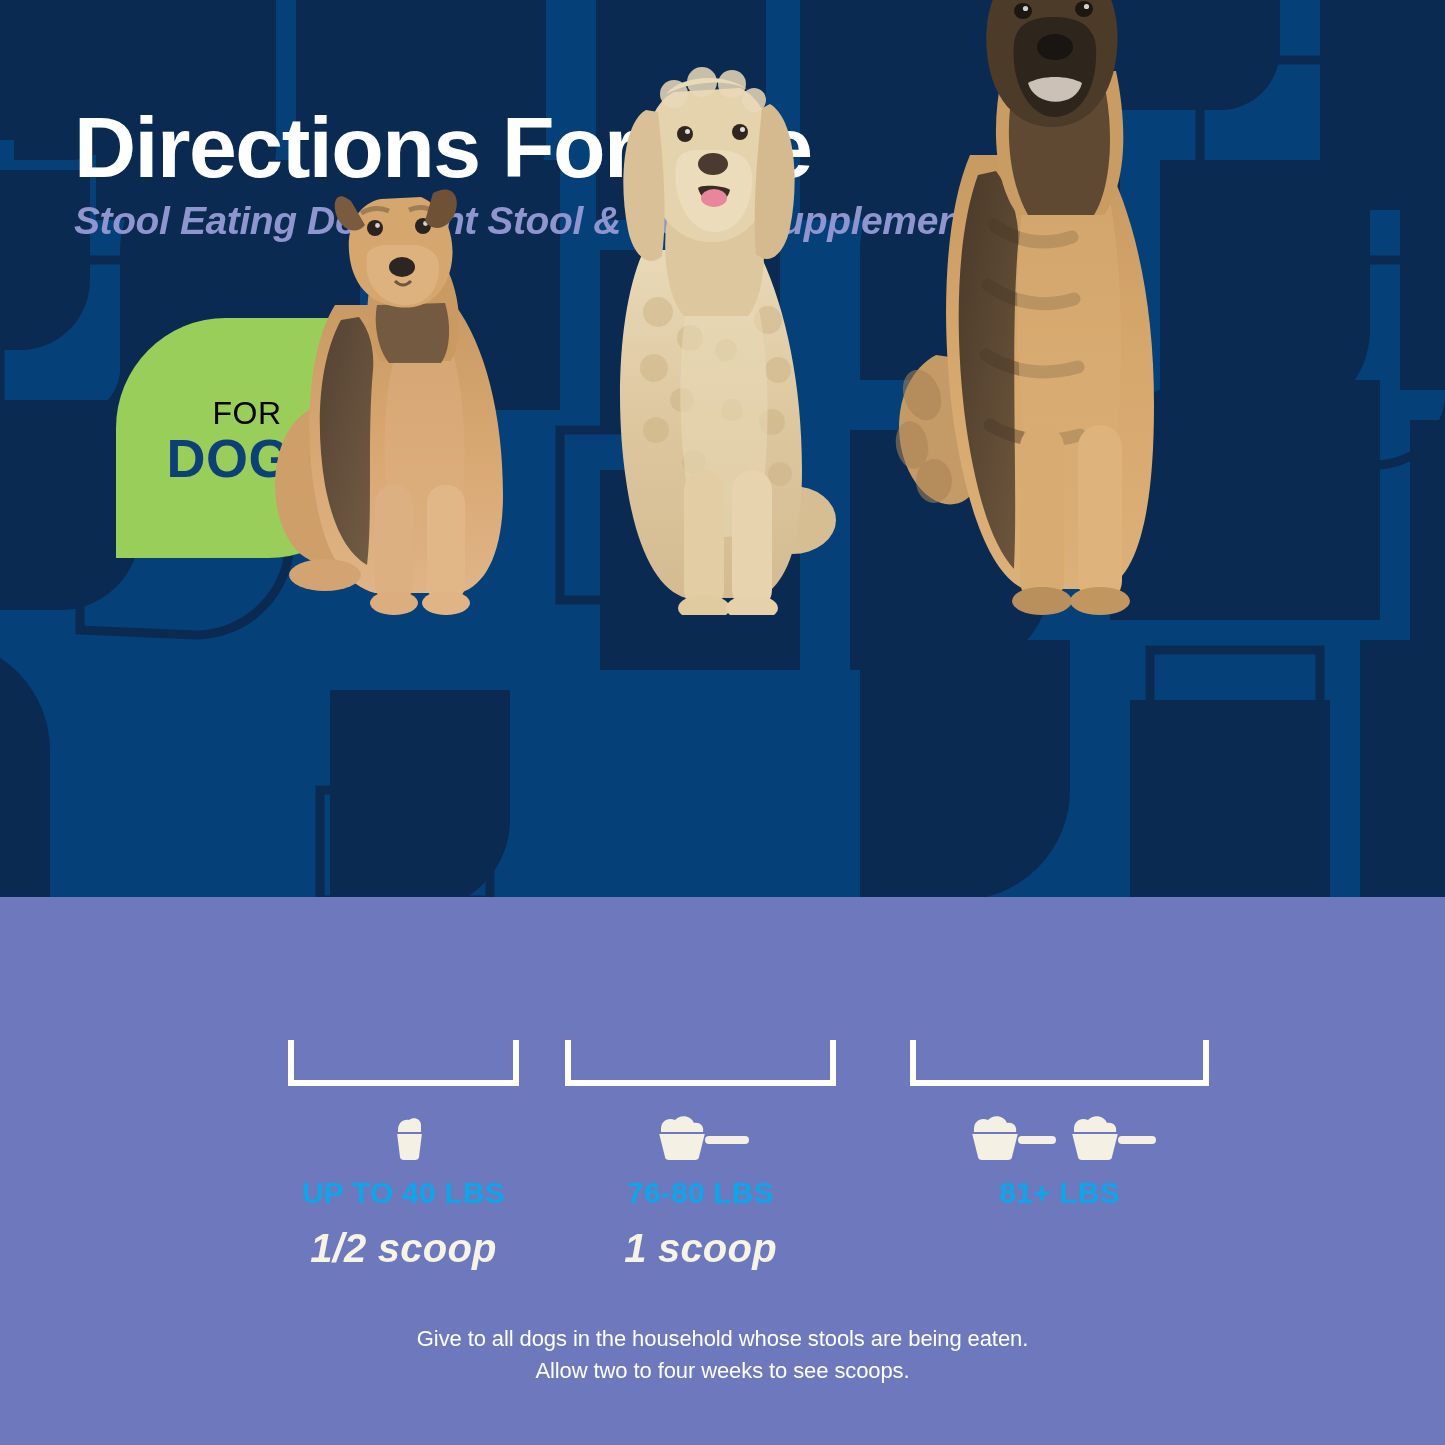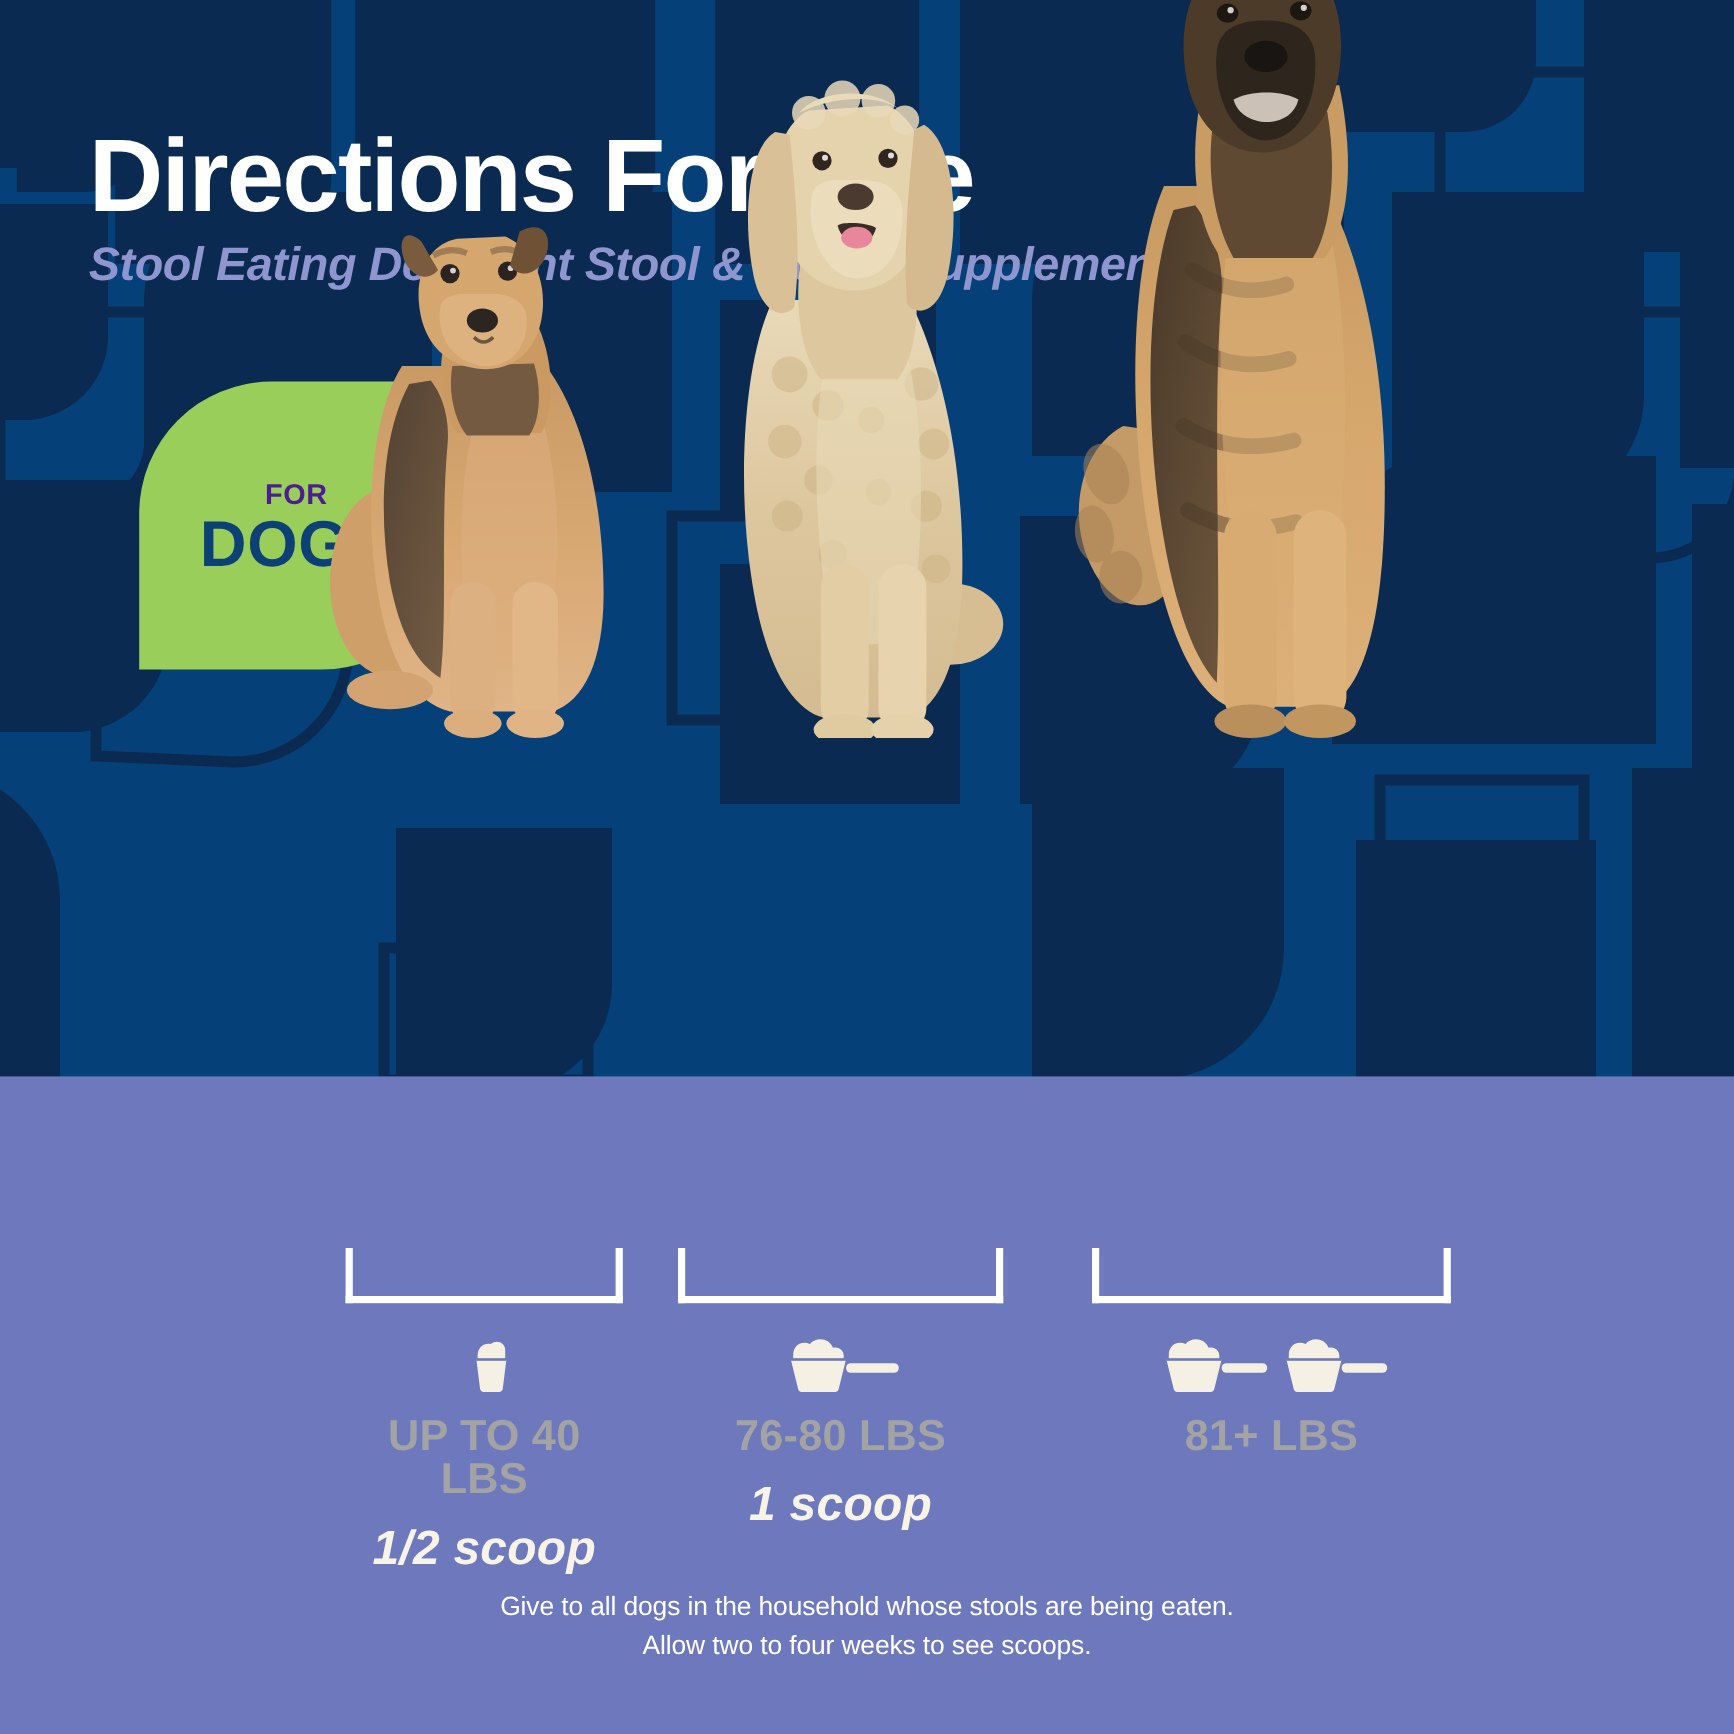--- a/index.html
+++ b/index.html
@@ -59,23 +59,23 @@
     width:262px; height:240px;
     background:#9ace5b;
     border-radius:110px 0 110px 0;
     display:flex;
     flex-direction:column;
     align-items:center;
     justify-content:center;
     padding-top:10px;
   }
   .badge-for {
-    color:#4c1d95;
-    font-size:24px;
-    font-weight:bold;
+    color:#000000;
+    font-size:32px;
+    font-weight:normal;
     letter-spacing:0.5px;
     line-height:1;
   }
   .badge-dogs {
     color:#0d4075;
     font-size:54px;
     font-weight:bold;
     letter-spacing:0.5px;
     line-height:1.1;
   }
@@ -101,22 +101,22 @@
     border-right:6px solid #ffffff;
     border-bottom:6px solid #ffffff;
   }
 
   .scoop-icon { margin-top:22px; display:flex; justify-content:center; align-items:flex-end; height:56px; }
   .scoop-icon svg { display:block; }
 
   .dose-weight {
     margin-top:14px;
     text-align:center;
-    color:#a3a3a3;
-    font-size:36px;
+    color:#0ea5e9;
+    font-size:30px;
     font-weight:bold;
     letter-spacing:0.2px;
     line-height:1;
   }
   .dose-amount {
     margin-top:20px;
     text-align:center;
     color:#f7f3e6;
     font-size:40px;
     font-weight:bold;

